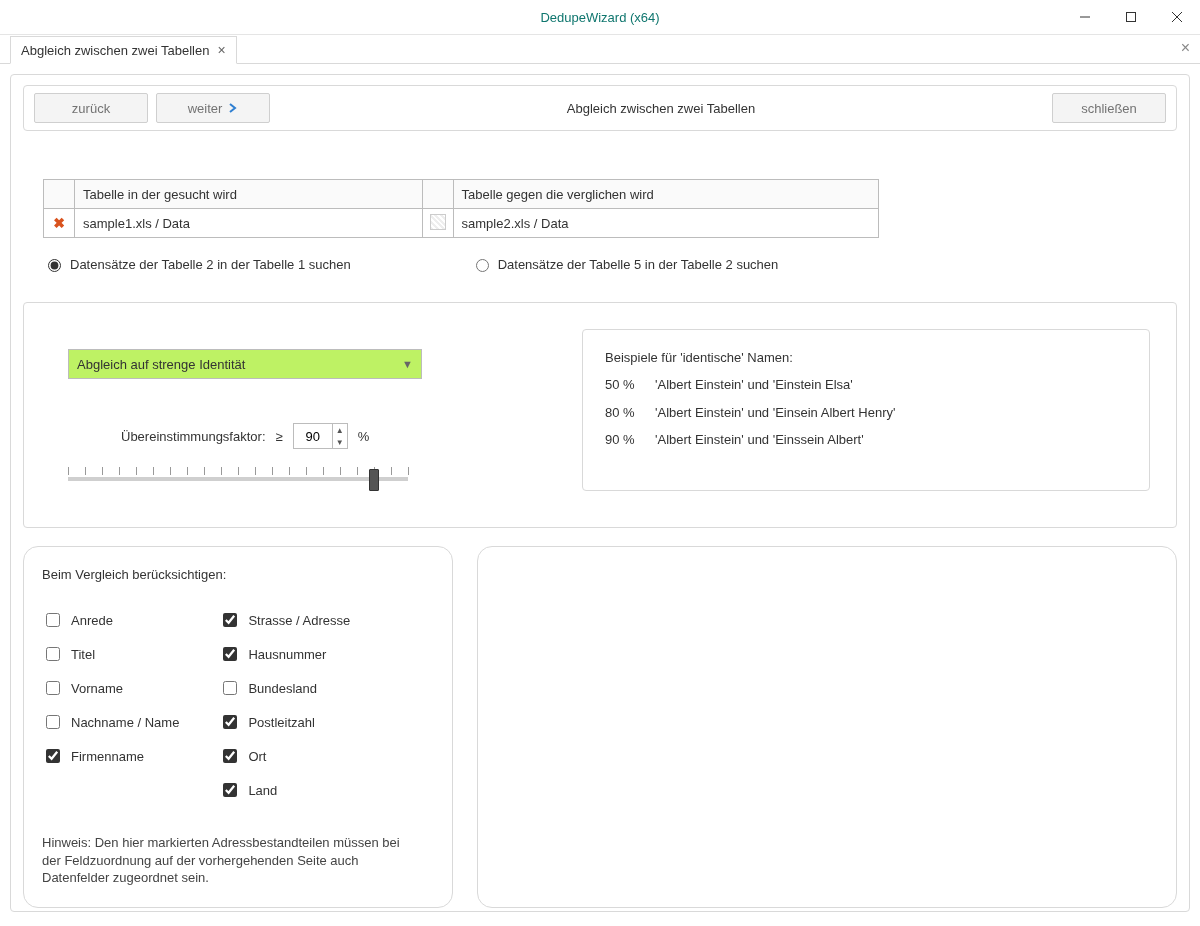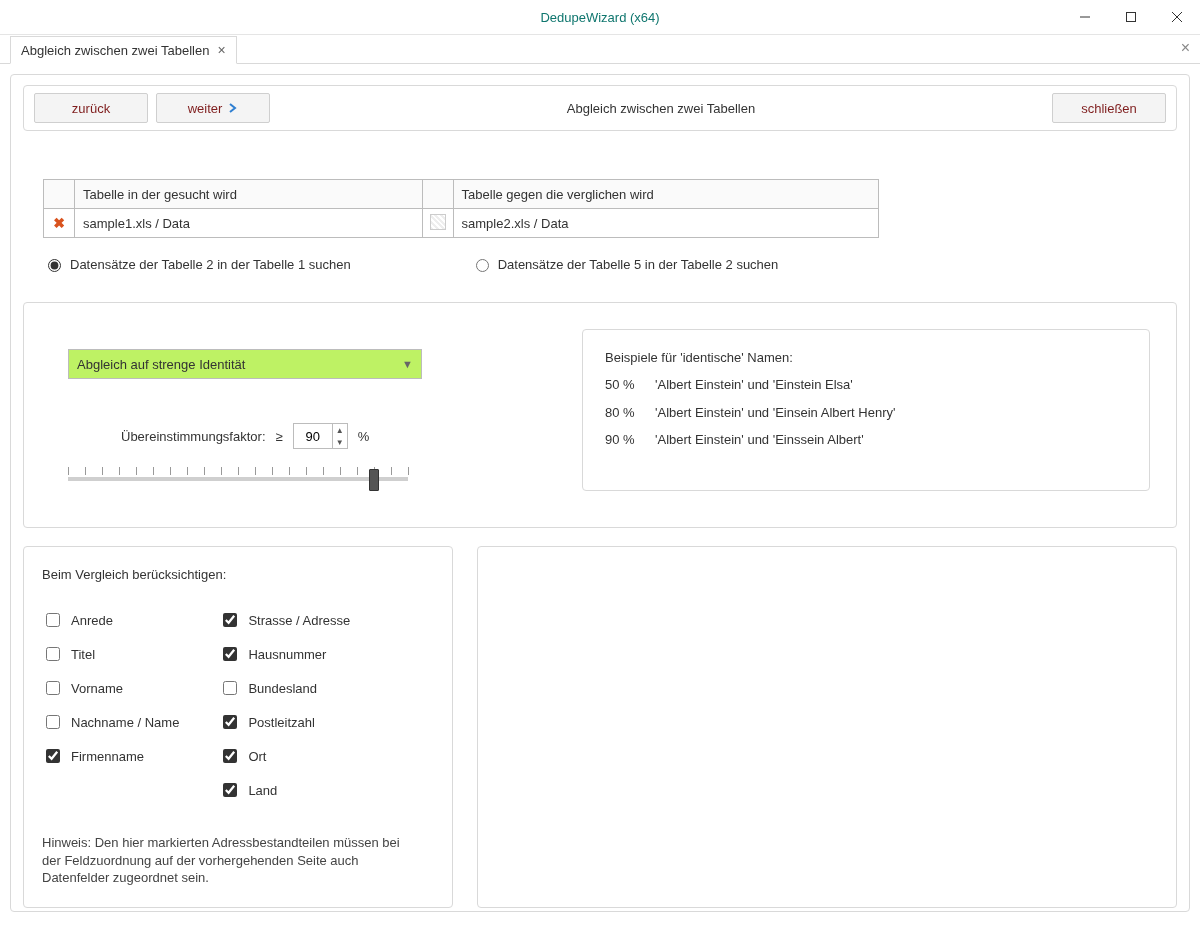--- a/index.html
+++ b/index.html
@@ -95,21 +95,21 @@
   .tbtn {
     height: 28px;
     min-width: 112px;
     display: flex;
     align-items: center;
     justify-content: center;
     background: #f4f4f4;
     border: 1px solid #cfcfcf;
     border-radius: 2px;
     font-size: 13px;
-    color: #7f1d1d;
+    color: #737373;
     gap: 6px;
   }
   .tbtn.weiter { margin-left: 8px; }
   .tbtn.schliessen { margin-left: auto; }
   .pane-title {
     flex: 1;
     text-align: center;
     font-size: 13px;
   }
 
@@ -259,21 +259,21 @@
   .ex-line .pct { width:42px; }
 
   
   .lower {
     display:flex;
     gap:24px;
     margin-top:18px;
   }
   .fields-panel, .empty-panel {
     border:1px solid #d9d9d9;
-    border-radius:4px;
+    border-radius:15px;
     height:362px;
     box-sizing:border-box;
   }
   .fields-panel { width:430px; padding:20px 18px; font-size:13px; }
   .empty-panel { flex:1; }
   .fields-cols { display:flex; gap:40px; margin-top:28px; }
   .fcol { display:flex; flex-direction:column; gap:14px; }
   .chk { display:flex; align-items:center; gap:8px; }
   input[type=checkbox]{ width:14px; height:14px; accent-color:#333; }
   .hint { margin-top:34px; color:#444; line-height:1.35; width: 380px; }

